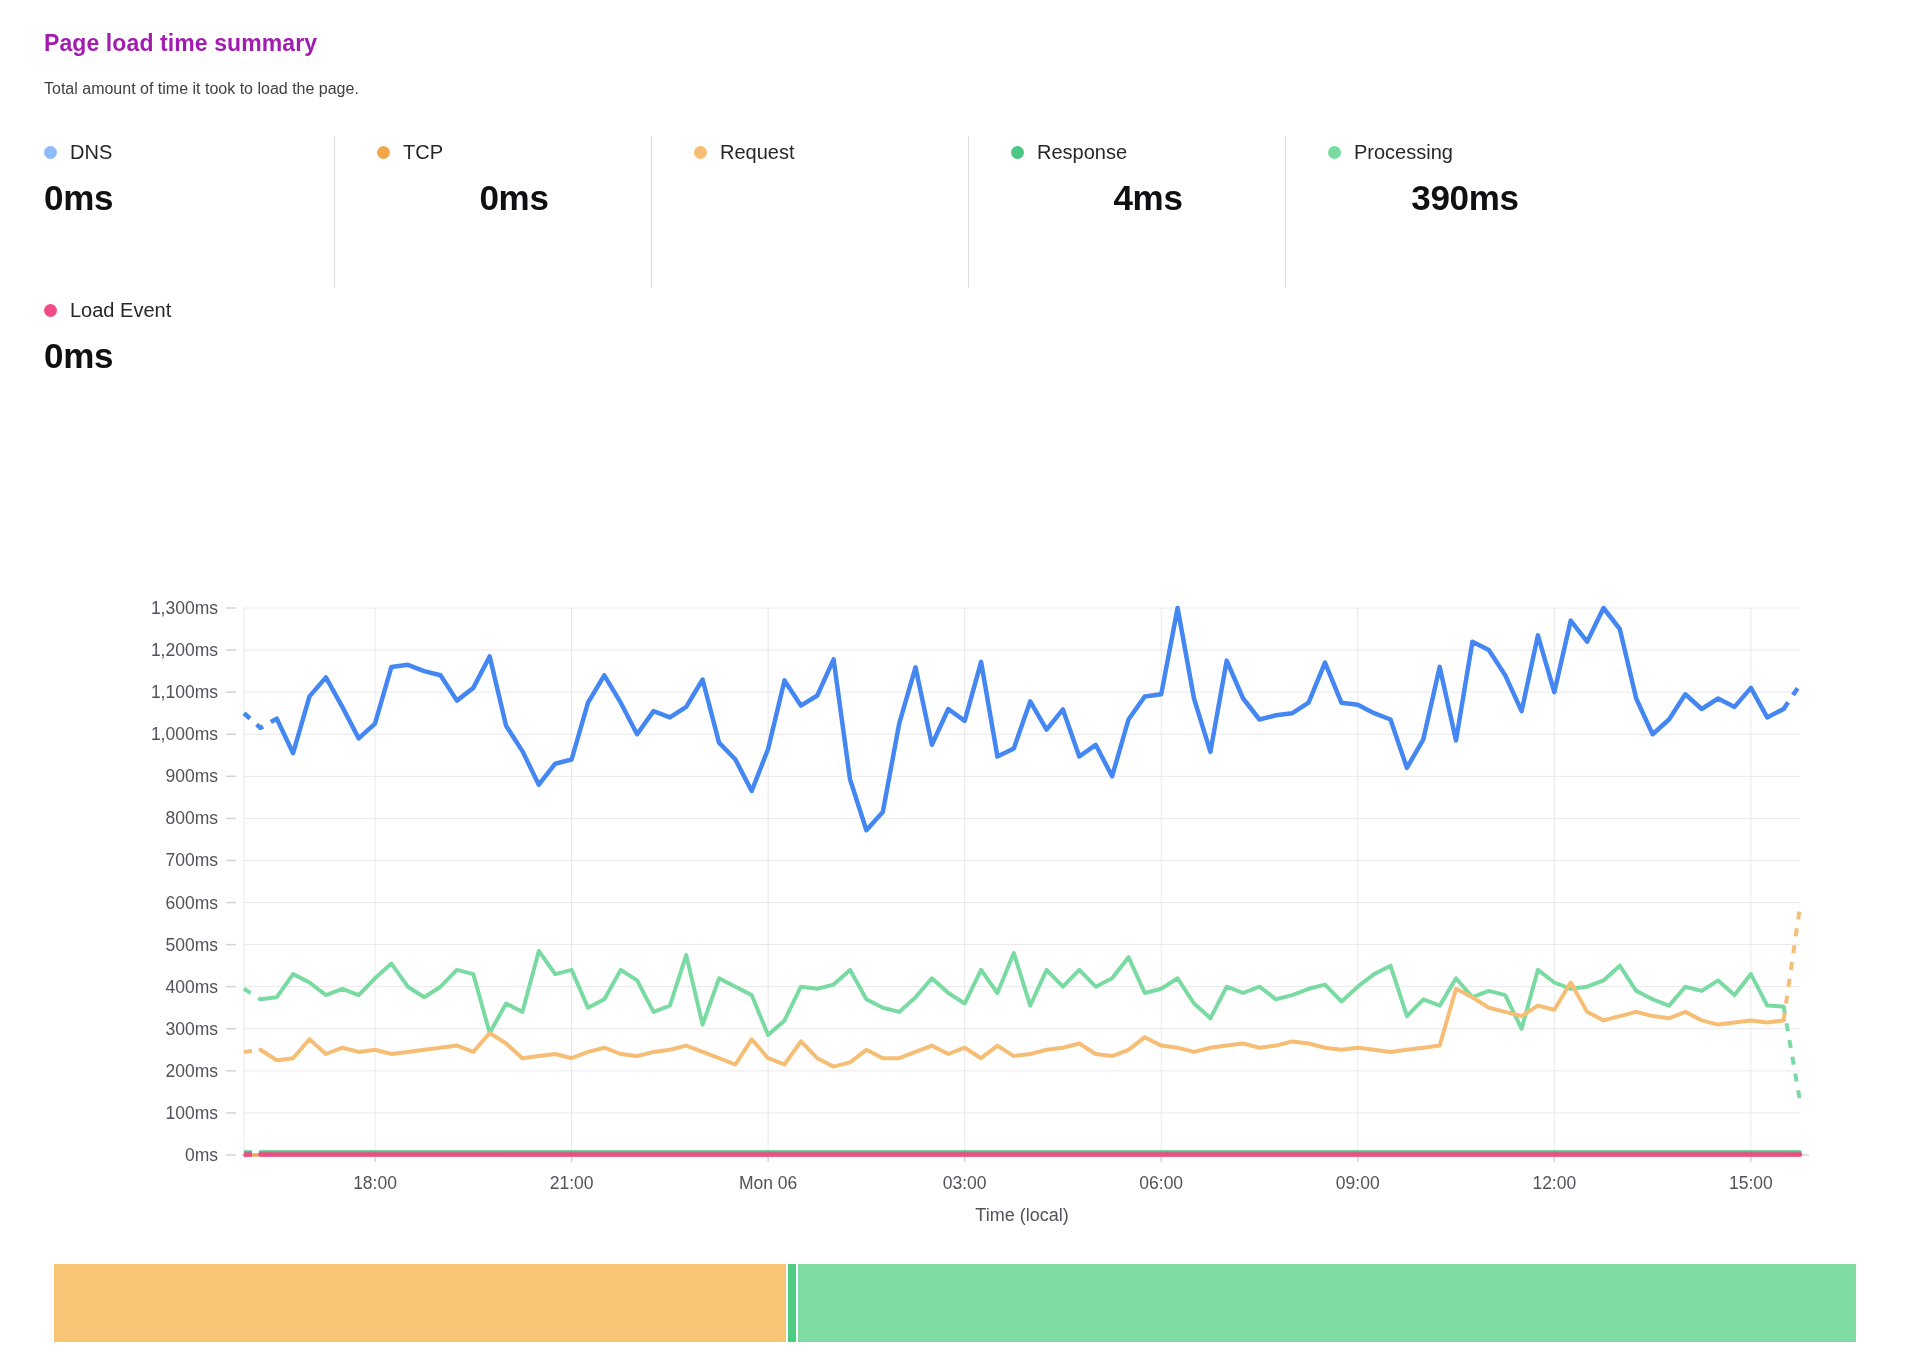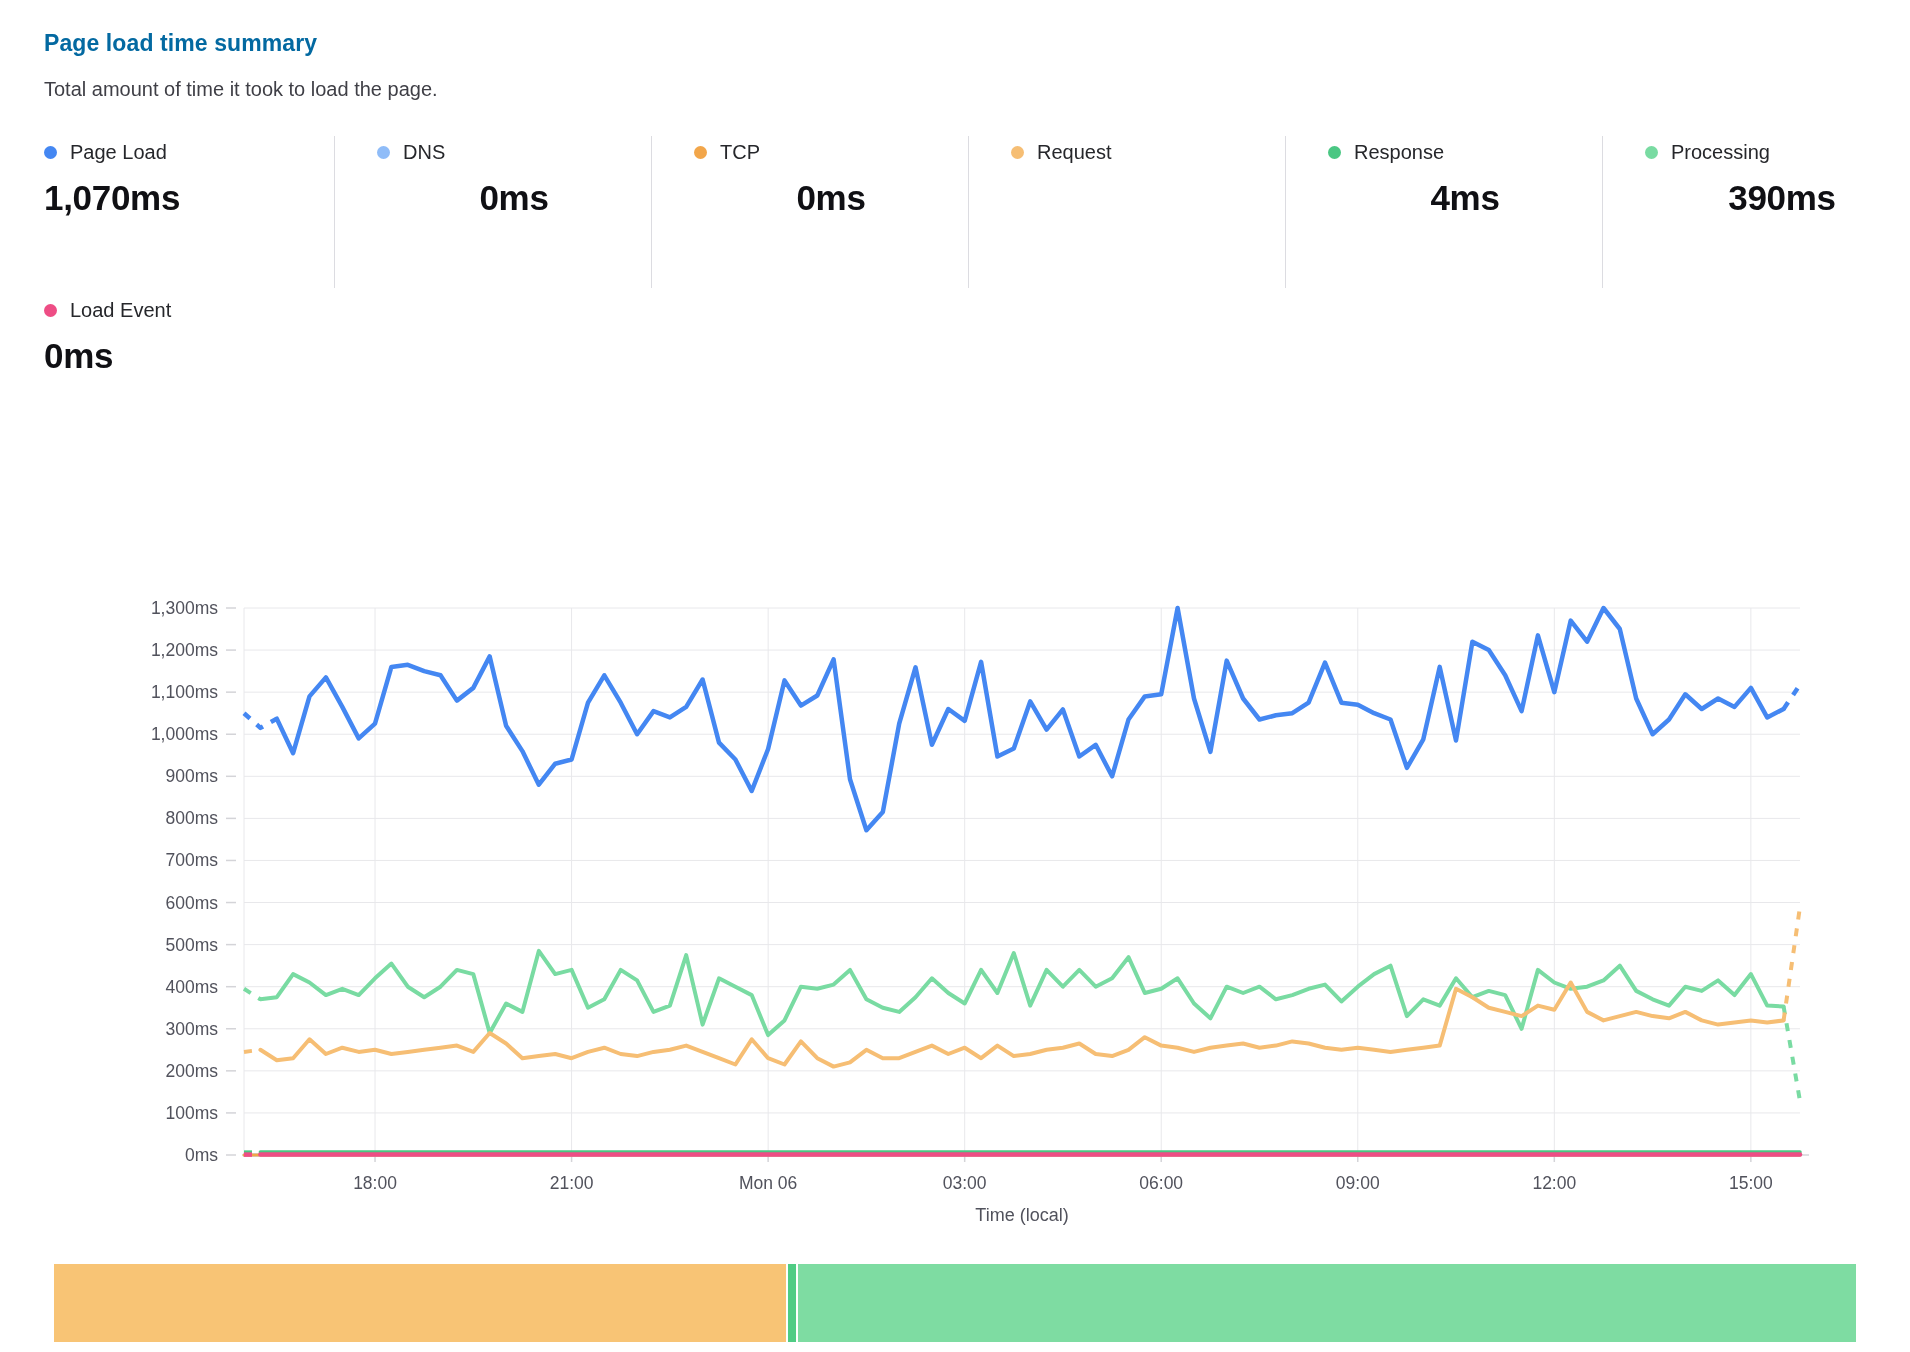--- a/index.html
+++ b/index.html
@@ -1,19 +1,19 @@
 <!DOCTYPE html>
 <html><head>
 <meta charset="utf-8">
 <style>
   html,body{margin:0;padding:0;background:#ffffff;}
   body{width:1910px;height:1352px;font-family:"Liberation Sans",sans-serif;-webkit-font-smoothing:antialiased;overflow:hidden;}
   .panel{padding:26px 44px 0 44px;}
-  .title{font-size:23px;line-height:34px;font-weight:700;color:#0369a1;margin:0;letter-spacing:.1px;}
-  .subtitle{font-size:20px;line-height:26px;color:#3f3f46;margin-top:16px;}
+  .title{font-size:23px;line-height:34px;font-weight:700;color:#a21caf;margin:0;letter-spacing:.1px;}
+  .subtitle{font-size:16px;line-height:26px;color:#3f3f46;margin-top:16px;}
   .stats{display:grid;grid-template-columns:290px repeat(5,317px);margin-top:34px;min-height:152px;}
   .stat{padding-top:4px;}
   .stat + .stat{border-left:1px solid #dcdce1;padding-left:42px;text-align:center;}
   .stat-head{display:flex;align-items:center;gap:13px;font-size:20px;color:#26272b;line-height:24px;}
   .dot{width:13px;height:13px;border-radius:50%;flex:0 0 auto;}
   .stat-value{margin-top:12px;font-size:35px;line-height:44px;font-weight:700;color:#101014;letter-spacing:-.3px;}
   .row2{margin-top:6px;min-height:116px;}
   #chart{display:block;margin-top:168px;width:1790px;height:660px;overflow:visible;}
   .ylabel,.xlabel{fill:#51525c;font-size:17.5px;font-family:"Liberation Sans",sans-serif;}
   .axis-title{fill:#51525c;font-size:18px;font-family:"Liberation Sans",sans-serif;}
@@ -22,27 +22,20 @@
   .bar-seg + .bar-seg{margin-left:2px;}
 </style>
 </head>
 <body>
 
 <div class="panel">
   <h1 class="title">Page load time summary</h1>
   <div class="subtitle">Total amount of time it took to load the page.</div>
 
   <div class="stats" id="stats-row">
-      <div class="stat">
-        <div class="stat-head">
-          <span class="dot" style="background: rgb(68, 135, 242);"></span>
-          <span>Page Load</span>
-        </div>
-        <div class="stat-value">1,070ms</div>
-      </div>
       <div class="stat">
         <div class="stat-head">
           <span class="dot" style="background: rgb(143, 188, 248);"></span>
           <span>DNS</span>
         </div>
         <div class="stat-value">0ms</div>
       </div>
       <div class="stat">
         <div class="stat-head">
           <span class="dot" style="background: rgb(242, 166, 74);"></span>

